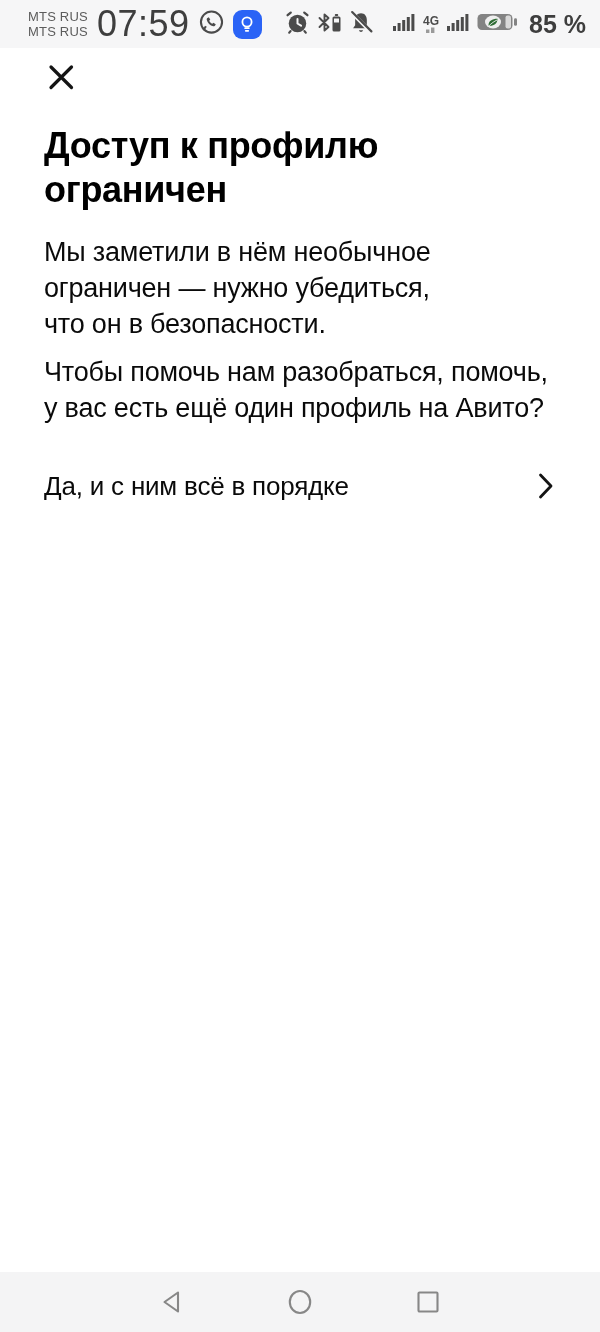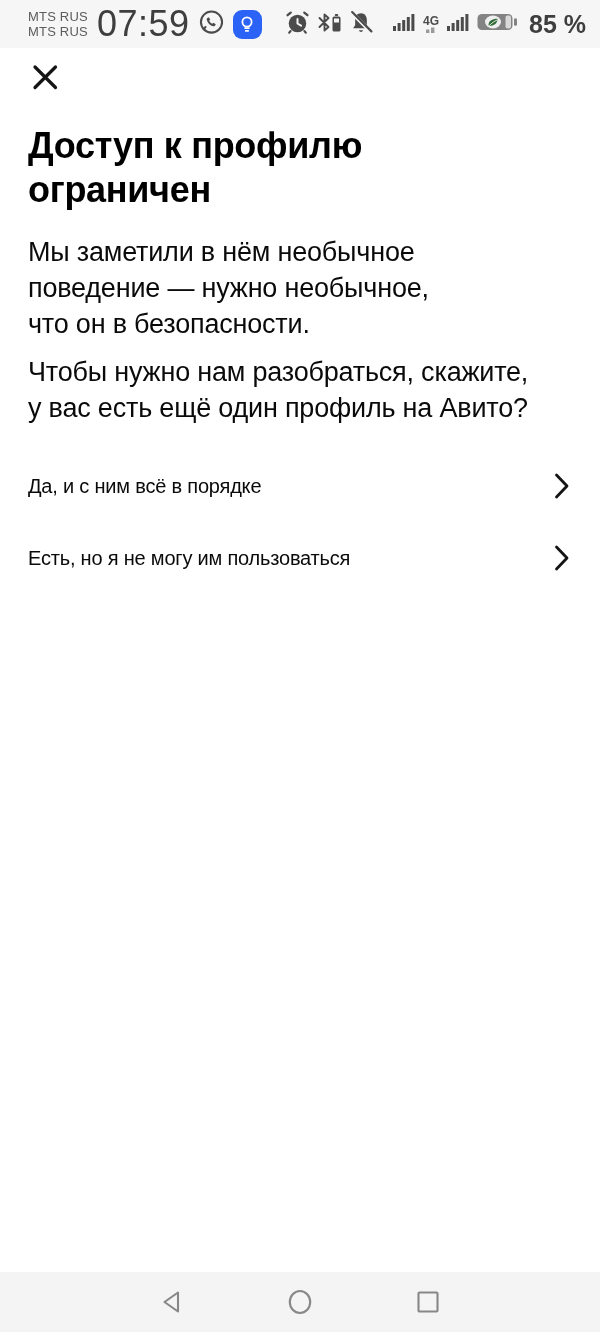--- a/index.html
+++ b/index.html
@@ -49,21 +49,21 @@
   }
   .net-group { display: flex; flex-direction: column; align-items: center; margin: 0 1px; }
   .net-label { font-size: 12px; font-weight: bold; color: #4b4b4b; line-height: 11px; }
   .sb-batt-text { font-size: 25px; color: #3e3e3e; margin-left: 3px; white-space: nowrap; font-weight: bold; }
 
   
   .content {
     position: absolute;
     top: 48px; left: 0; right: 0; bottom: 60px;
     background: #fff;
-    padding: 0 28px;
+    padding: 0 44px;
   }
   .close-btn {
     margin-top: 12px;
     width: 34px; height: 34px;
     display: inline-flex; align-items: center; justify-content: center;
     cursor: pointer;
   }
   .page-title {
     margin-top: 26px;
     font-size: 36px;
@@ -85,21 +85,21 @@
 
   .options { margin-top: 24px; }
   .option-row {
     height: 72px;
     display: flex;
     align-items: center;
     justify-content: space-between;
     cursor: pointer;
   }
   .option-label {
-    font-size: 20px;
+    font-size: 26px;
     color: #0a0a0a;
     letter-spacing: -0.2px;
   }
   .option-chevron { display: flex; align-items: center; margin-right: 2px; }
 
   
   .nav-bar {
     position: absolute;
     left: 0; right: 0; bottom: 0;
     height: 60px;
@@ -213,42 +213,34 @@
         <svg width="34" height="34" viewBox="0 0 34 34">
           <path d="M7 7 L27.5 27.5 M27.5 7 L7 27.5" stroke="#141414" stroke-width="3.2" stroke-linecap="round"></path>
         </svg>
       </span>
     </div>
 
     <h1 class="page-title">Доступ к профилю
 ограничен</h1>
 
     <p class="para para-intro">Мы заметили в нём необычное
-поведение — нужно необычное,
+ограничен — нужно убедиться,
 что он в безопасности.</p>
-    <p class="para para-question">Чтобы нужно нам разобраться, скажите,
+    <p class="para para-question">Чтобы помочь нам разобраться, помочь,
 у вас есть ещё один профиль на Авито?</p>
 
     <div class="options">
       <div class="option-row">
         <span class="option-label">Да, и с ним всё в порядке</span>
         <span class="option-chevron">
           <svg width="16" height="28" viewBox="0 0 16 28">
             <path d="M2.5 3 L13 14 L2.5 25" fill="none" stroke="#141414" stroke-width="2.8" stroke-linecap="round" stroke-linejoin="round"></path>
           </svg>
         </span>
       </div>
-      <div class="option-row">
-        <span class="option-label">Есть, но я не могу им пользоваться</span>
-        <span class="option-chevron">
-          <svg width="16" height="28" viewBox="0 0 16 28">
-            <path d="M2.5 3 L13 14 L2.5 25" fill="none" stroke="#141414" stroke-width="2.8" stroke-linecap="round" stroke-linejoin="round"></path>
-          </svg>
-        </span>
-      </div>
     </div>
   </div>
 
   <div class="nav-bar">
     <div class="nav-btn">
       <span style="display:flex">
         <svg width="26" height="28" viewBox="0 0 26 28">
           <path d="M19 4.5 L5.5 14 L19 23.5 Z" fill="none" stroke="#878787" stroke-width="2.1" stroke-linejoin="round"></path>
         </svg>
       </span>

